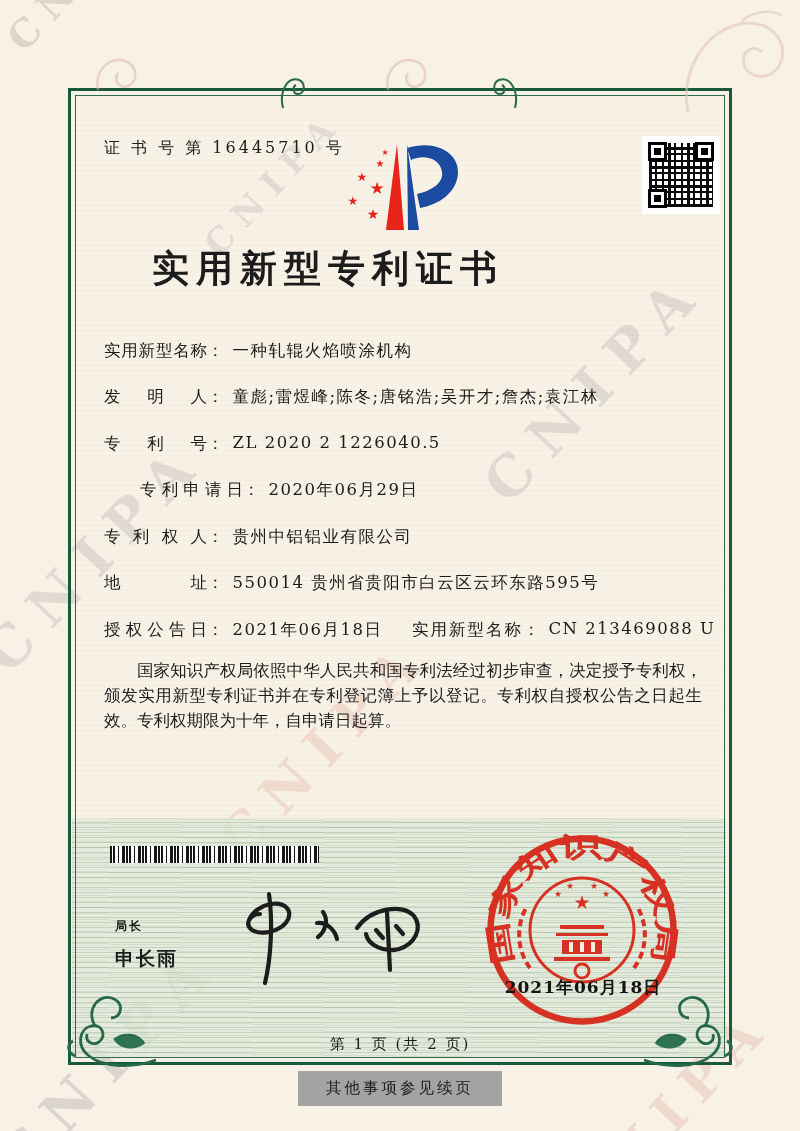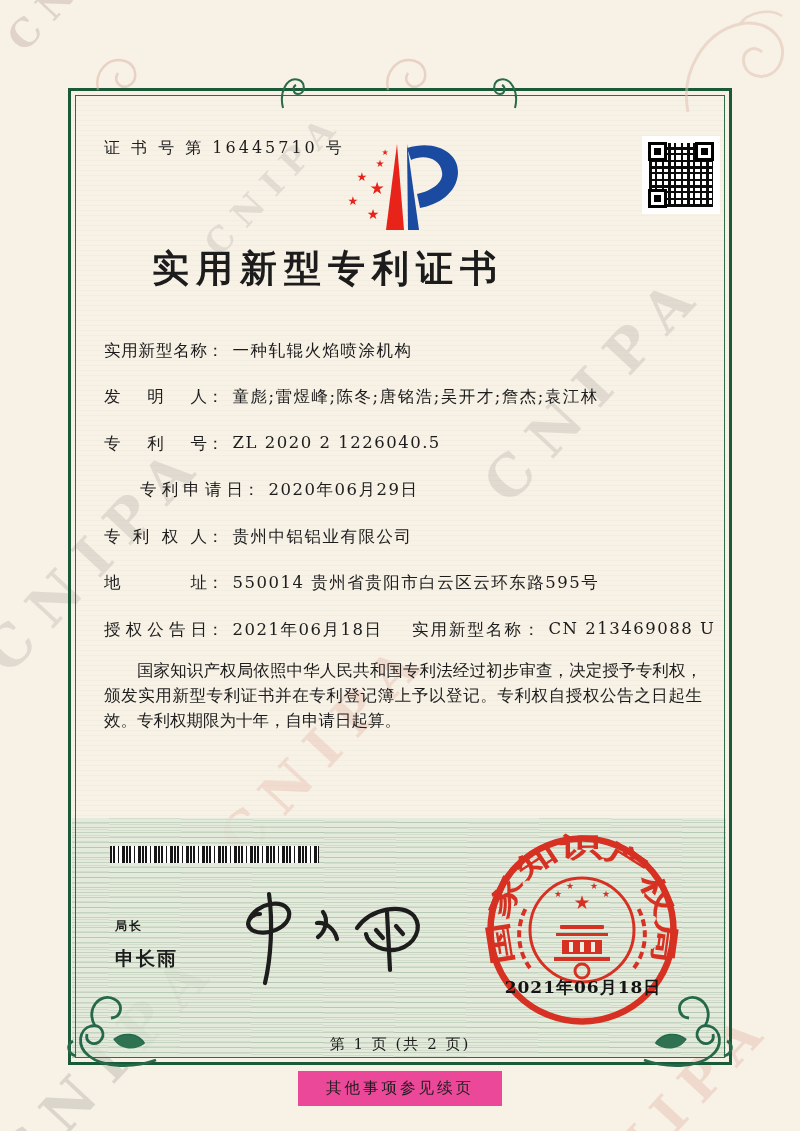--- a/index.html
+++ b/index.html
@@ -51,21 +51,21 @@
              font-weight:700;font-size:12px;letter-spacing:2px;z-index:3;}
   .sig-name{left:115px;top:946px;font-family:"DejaVu Sans","Liberation Sans",sans-serif;
             font-weight:700;font-size:19px;letter-spacing:2px;z-index:3;}
   .sig-svg{left:235px;top:882px;z-index:3;}
   
   .seal-svg{left:482px;top:830px;z-index:3;opacity:.95;}
   .seal-date{left:494px;top:976px;width:178px;text-align:center;font-size:17px;font-weight:700;
              letter-spacing:1px;color:#141414;z-index:4;}
   
   .pageinfo{left:10px;top:1035px;width:780px;text-align:center;font-size:15px;letter-spacing:2px;z-index:3;}
-  .contbox{left:50%;transform:translateX(-50%);top:1071px;background:#ec4899;padding:7px 28px;
+  .contbox{left:50%;transform:translateX(-50%);top:1071px;background:#a3a3a3;padding:7px 28px;
            font-size:15.5px;letter-spacing:3px;white-space:nowrap;z-index:3;}
   
   .orn{z-index:5;pointer-events:none;}
   .mirror{transform:scaleX(-1);}
 </style>
 </head>
 <body>
 
 <span class="wm" style="left:-46px;top:-12px;font-size:38px;color:rgba(196,178,164,.45);transform:rotate(-47deg) translateY(60px);">CNIPA</span>
 <span class="wm" style="left:196px;top:236px;font-size:34px;color:rgba(185,180,172,.33);transform:rotate(-47deg);">CNIPA</span>

